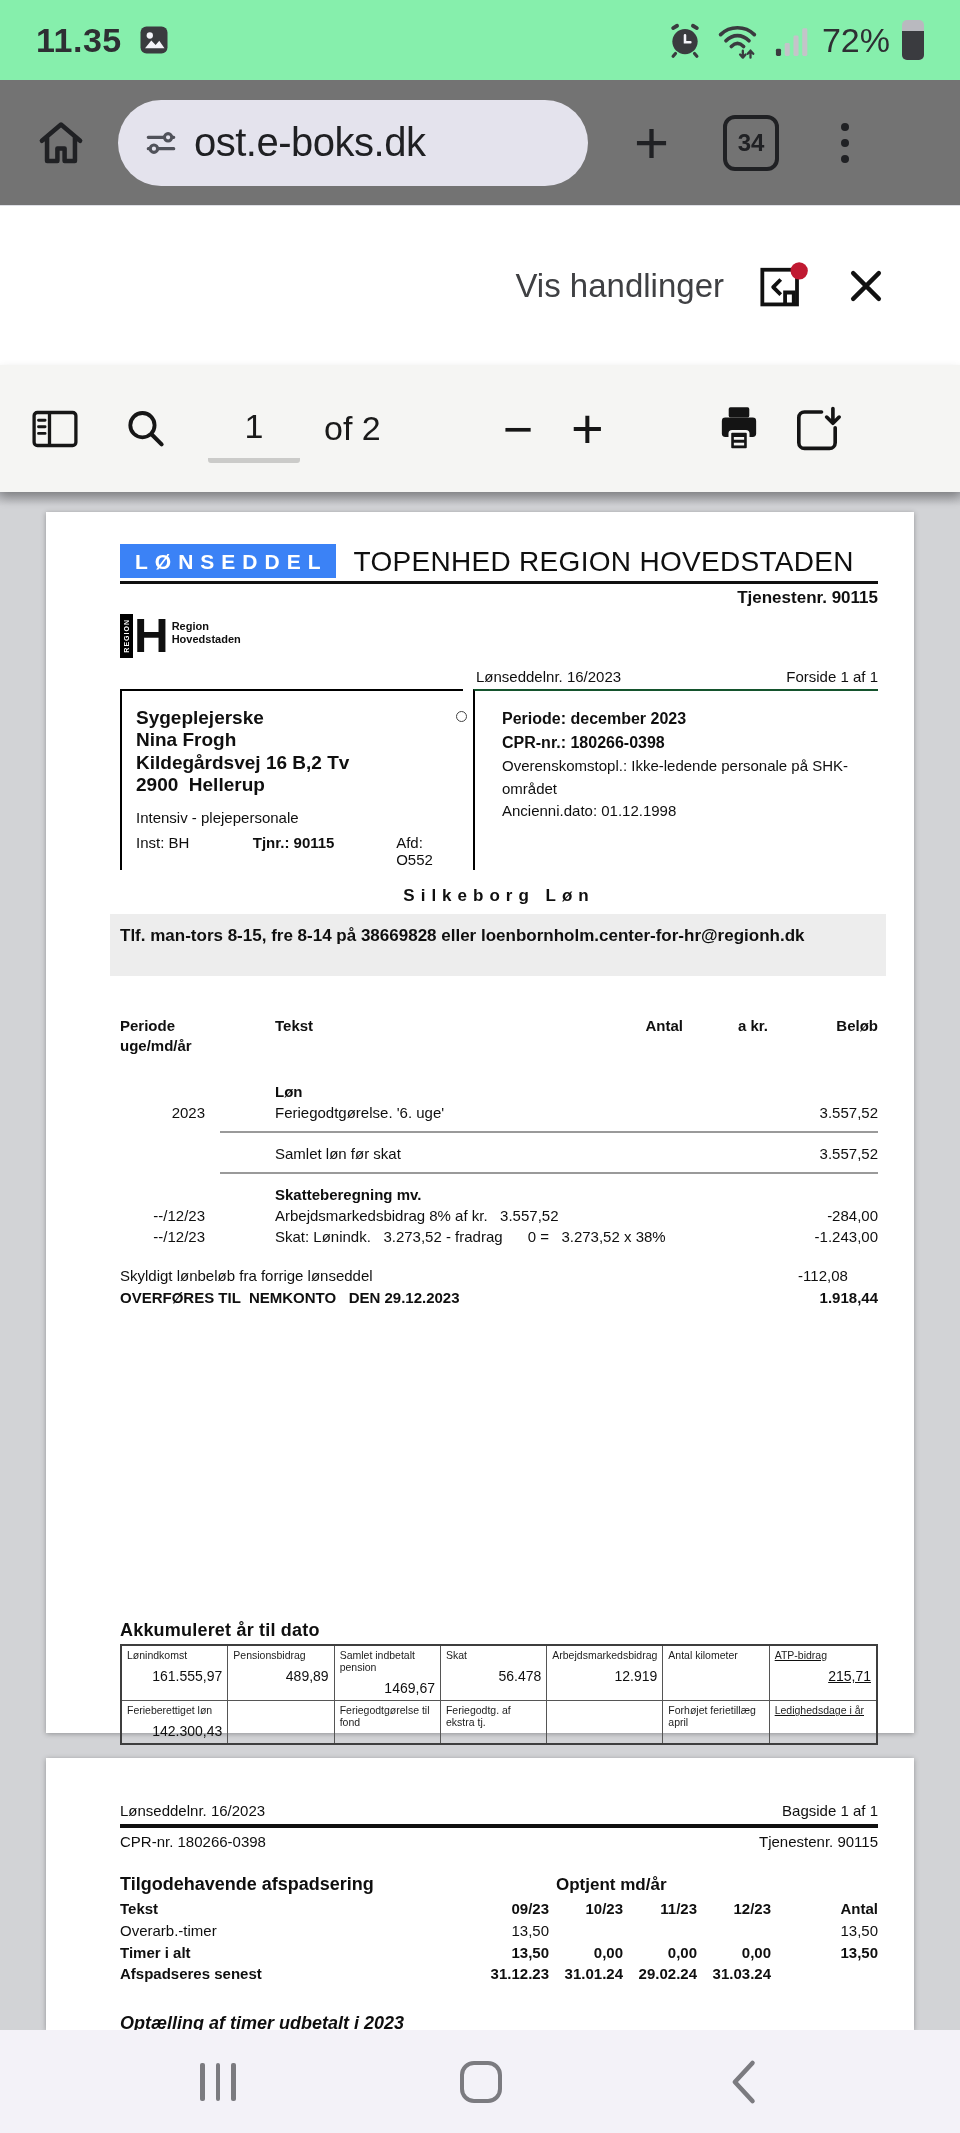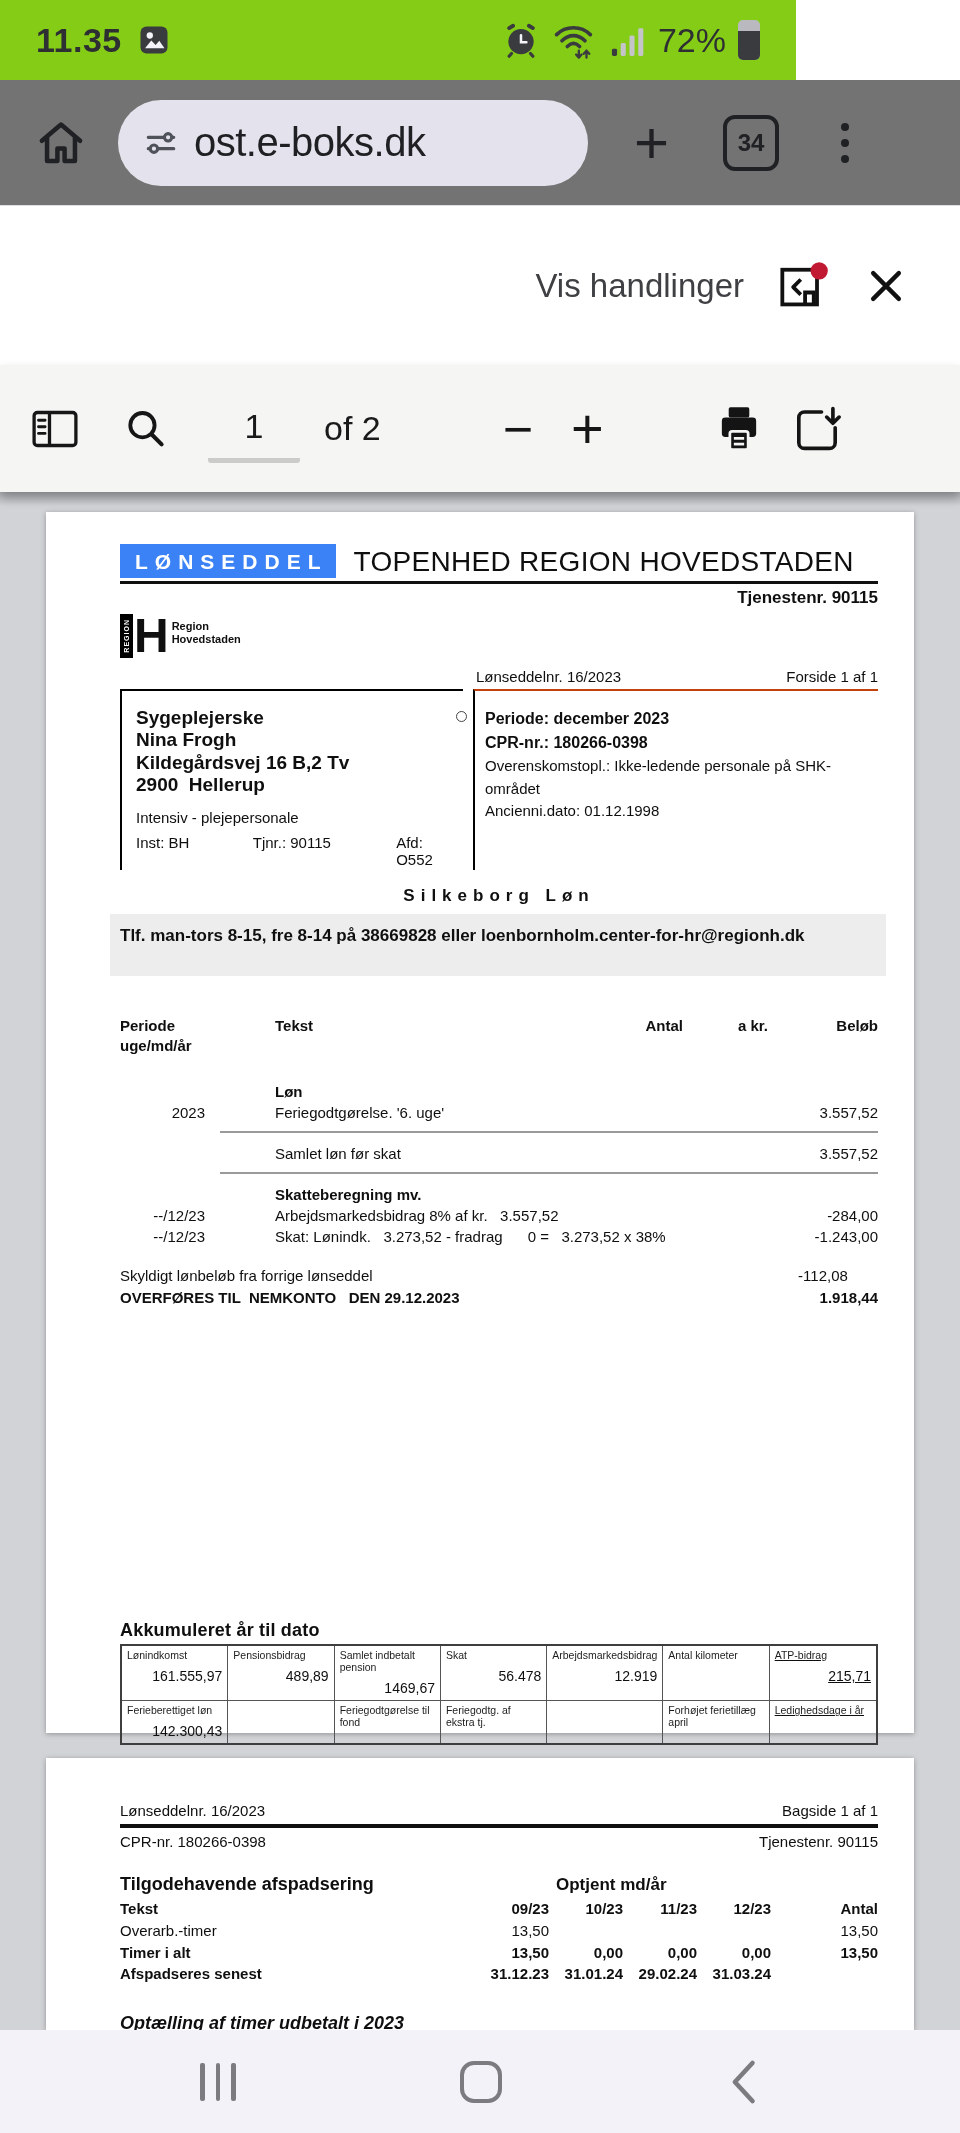--- a/index.html
+++ b/index.html
@@ -1,19 +1,19 @@
 <!DOCTYPE html>
 <html><head>
 <meta charset="utf-8">
 <style>
   html,body{margin:0;padding:0;background:#888;}
   #screen{position:relative;width:960px;height:2133px;background:#fff;overflow:hidden;
           font-family:"Liberation Sans","DejaVu Sans",sans-serif;color:#202124;}
   
-  .statusbar{position:absolute;top:0;left:0;width:796px;height:80px;background:#84cc16;
+  .statusbar{position:absolute;top:0;left:0;width:960px;height:80px;background:#86efac;
     display:flex;align-items:center;justify-content:space-between;padding:0 36px;box-sizing:border-box;}
   .sb-left{display:flex;align-items:center;gap:14px;}
   .sb-right{display:flex;align-items:center;gap:12px;}
   .sb-time{font-size:34px;font-weight:bold;color:#2e2f33;letter-spacing:.5px;}
   .sb-pct{font-size:34px;color:#2e2f33;}
   .batt{width:22px;height:40px;border-radius:5px;background:#b9b9bf;position:relative;overflow:hidden;}
   .batt:before{content:"";position:absolute;left:0;bottom:0;width:100%;height:72%;background:#3a3b3f;}
   .batt-tip{width:10px;height:4px;background:#b9b9bf;border-radius:2px;margin:0 auto;}
   
   .addressbar{position:absolute;top:80px;left:0;width:960px;height:126px;background:#737373;
@@ -21,21 +21,21 @@
   .urlpill{margin-left:30px;width:470px;height:86px;border-radius:43px;background:#e4e3ed;
     display:flex;align-items:center;padding:0 26px;box-sizing:border-box;gap:16px;}
   .urltext{font-size:40px;color:#1f2023;letter-spacing:-.5px;white-space:nowrap;}
   .plusbtn{margin-left:46px;font-size:60px;font-weight:300;color:#202124;line-height:1;}
   .tabbox{margin-left:54px;width:48px;height:48px;border:4px solid #202124;border-radius:12px;
     display:flex;align-items:center;justify-content:center;font-size:24px;font-weight:bold;color:#202124;}
   .kebab{margin-left:62px;display:flex;flex-direction:column;gap:8px;}
   .kebab i{width:8px;height:8px;border-radius:50%;background:#202124;}
   
   .actionsrow{position:absolute;top:206px;left:0;width:960px;height:159px;background:#fff;
-    display:flex;align-items:center;justify-content:flex-end;padding-right:52px;box-sizing:border-box;gap:34px;}
+    display:flex;align-items:center;justify-content:flex-end;padding-right:72px;box-sizing:border-box;gap:34px;}
   .actions-label{font-size:33px;color:#3f4043;}
   
   .pdftoolbar{position:absolute;top:365px;left:0;width:960px;height:127px;background:#f5f5f3;
     display:flex;align-items:center;padding:0 30px;box-sizing:border-box;
     box-shadow:0 6px 10px rgba(0,0,0,.28);z-index:3;}
   .tb-btn{display:flex;align-items:center;justify-content:center;}
   .pagefield{margin-left:40px;width:92px;height:64px;display:flex;align-items:center;justify-content:center;
     border-bottom:5px solid #cbcbc9;border-radius:3px;font-size:34px;color:#1a1a1a;}
   .oflabel{margin-left:24px;font-size:34px;color:#1a1a1a;}
   .glyphbtn{font-size:52px;font-weight:300;color:#161616;line-height:1;}
@@ -62,24 +62,24 @@
   .senderaddr{font-size:16px;line-height:1.5;margin-left:2px;}
   .metarow{display:flex;font-size:15px;margin-top:10px;}
   .metarow .m1{margin-left:356px;}
   .metarow .m2{margin-left:auto;}
   .boxesrow{display:flex;margin-top:4px;position:relative;min-height:118px;}
   .empbox{width:343px;border-top:2px solid #000;border-left:2px solid #000;padding:16px 0 2px 14px;box-sizing:border-box;}
   .empname{font-size:19px;font-weight:bold;line-height:1.17;}
   .empunit{font-size:15px;margin-top:13px;}
   .emprow{font-size:15px;margin-top:8px;display:flex;}
   .emprow span:nth-child(1){width:118px;}
-  .emprow span:nth-child(2){width:145px;}
+  .emprow span:nth-child(2){width:145px;font-weight:bold;}
   .circ-o{position:absolute;left:336px;top:22px;width:9px;height:9px;border:1.5px solid #444;border-radius:50%;}
-  .perbox{margin-left:10px;flex:1;border-top:2px solid #c2410c;border-left:2px solid #000;
-    padding:16px 0 2px 10px;box-sizing:border-box;font-size:15px;line-height:1.5;}
+  .perbox{margin-left:10px;flex:1;border-top:2px solid #14532d;border-left:2px solid #000;
+    padding:16px 0 2px 27px;box-sizing:border-box;font-size:15px;line-height:1.5;}
   .perbox .b{font-weight:bold;font-size:16px;}
   .officeline{text-align:center;font-weight:bold;font-size:17px;letter-spacing:6px;margin:16px 0 8px;}
   .contactband{background:#ededed;font-weight:bold;font-size:17px;padding:12px 14px 30px 10px;margin:0 -8px 0 -10px;}
   .thead{display:flex;margin-top:40px;font-weight:bold;font-size:15px;line-height:1.3;}
   .c-per{width:85px;text-align:left;}
   .c-tk{flex:1;margin-left:70px;}
   .c-an{width:80px;text-align:right;}
   .c-ak{width:85px;text-align:right;}
   .c-bl{width:110px;text-align:right;}
   .prow{display:flex;font-size:15px;line-height:1.4;}

